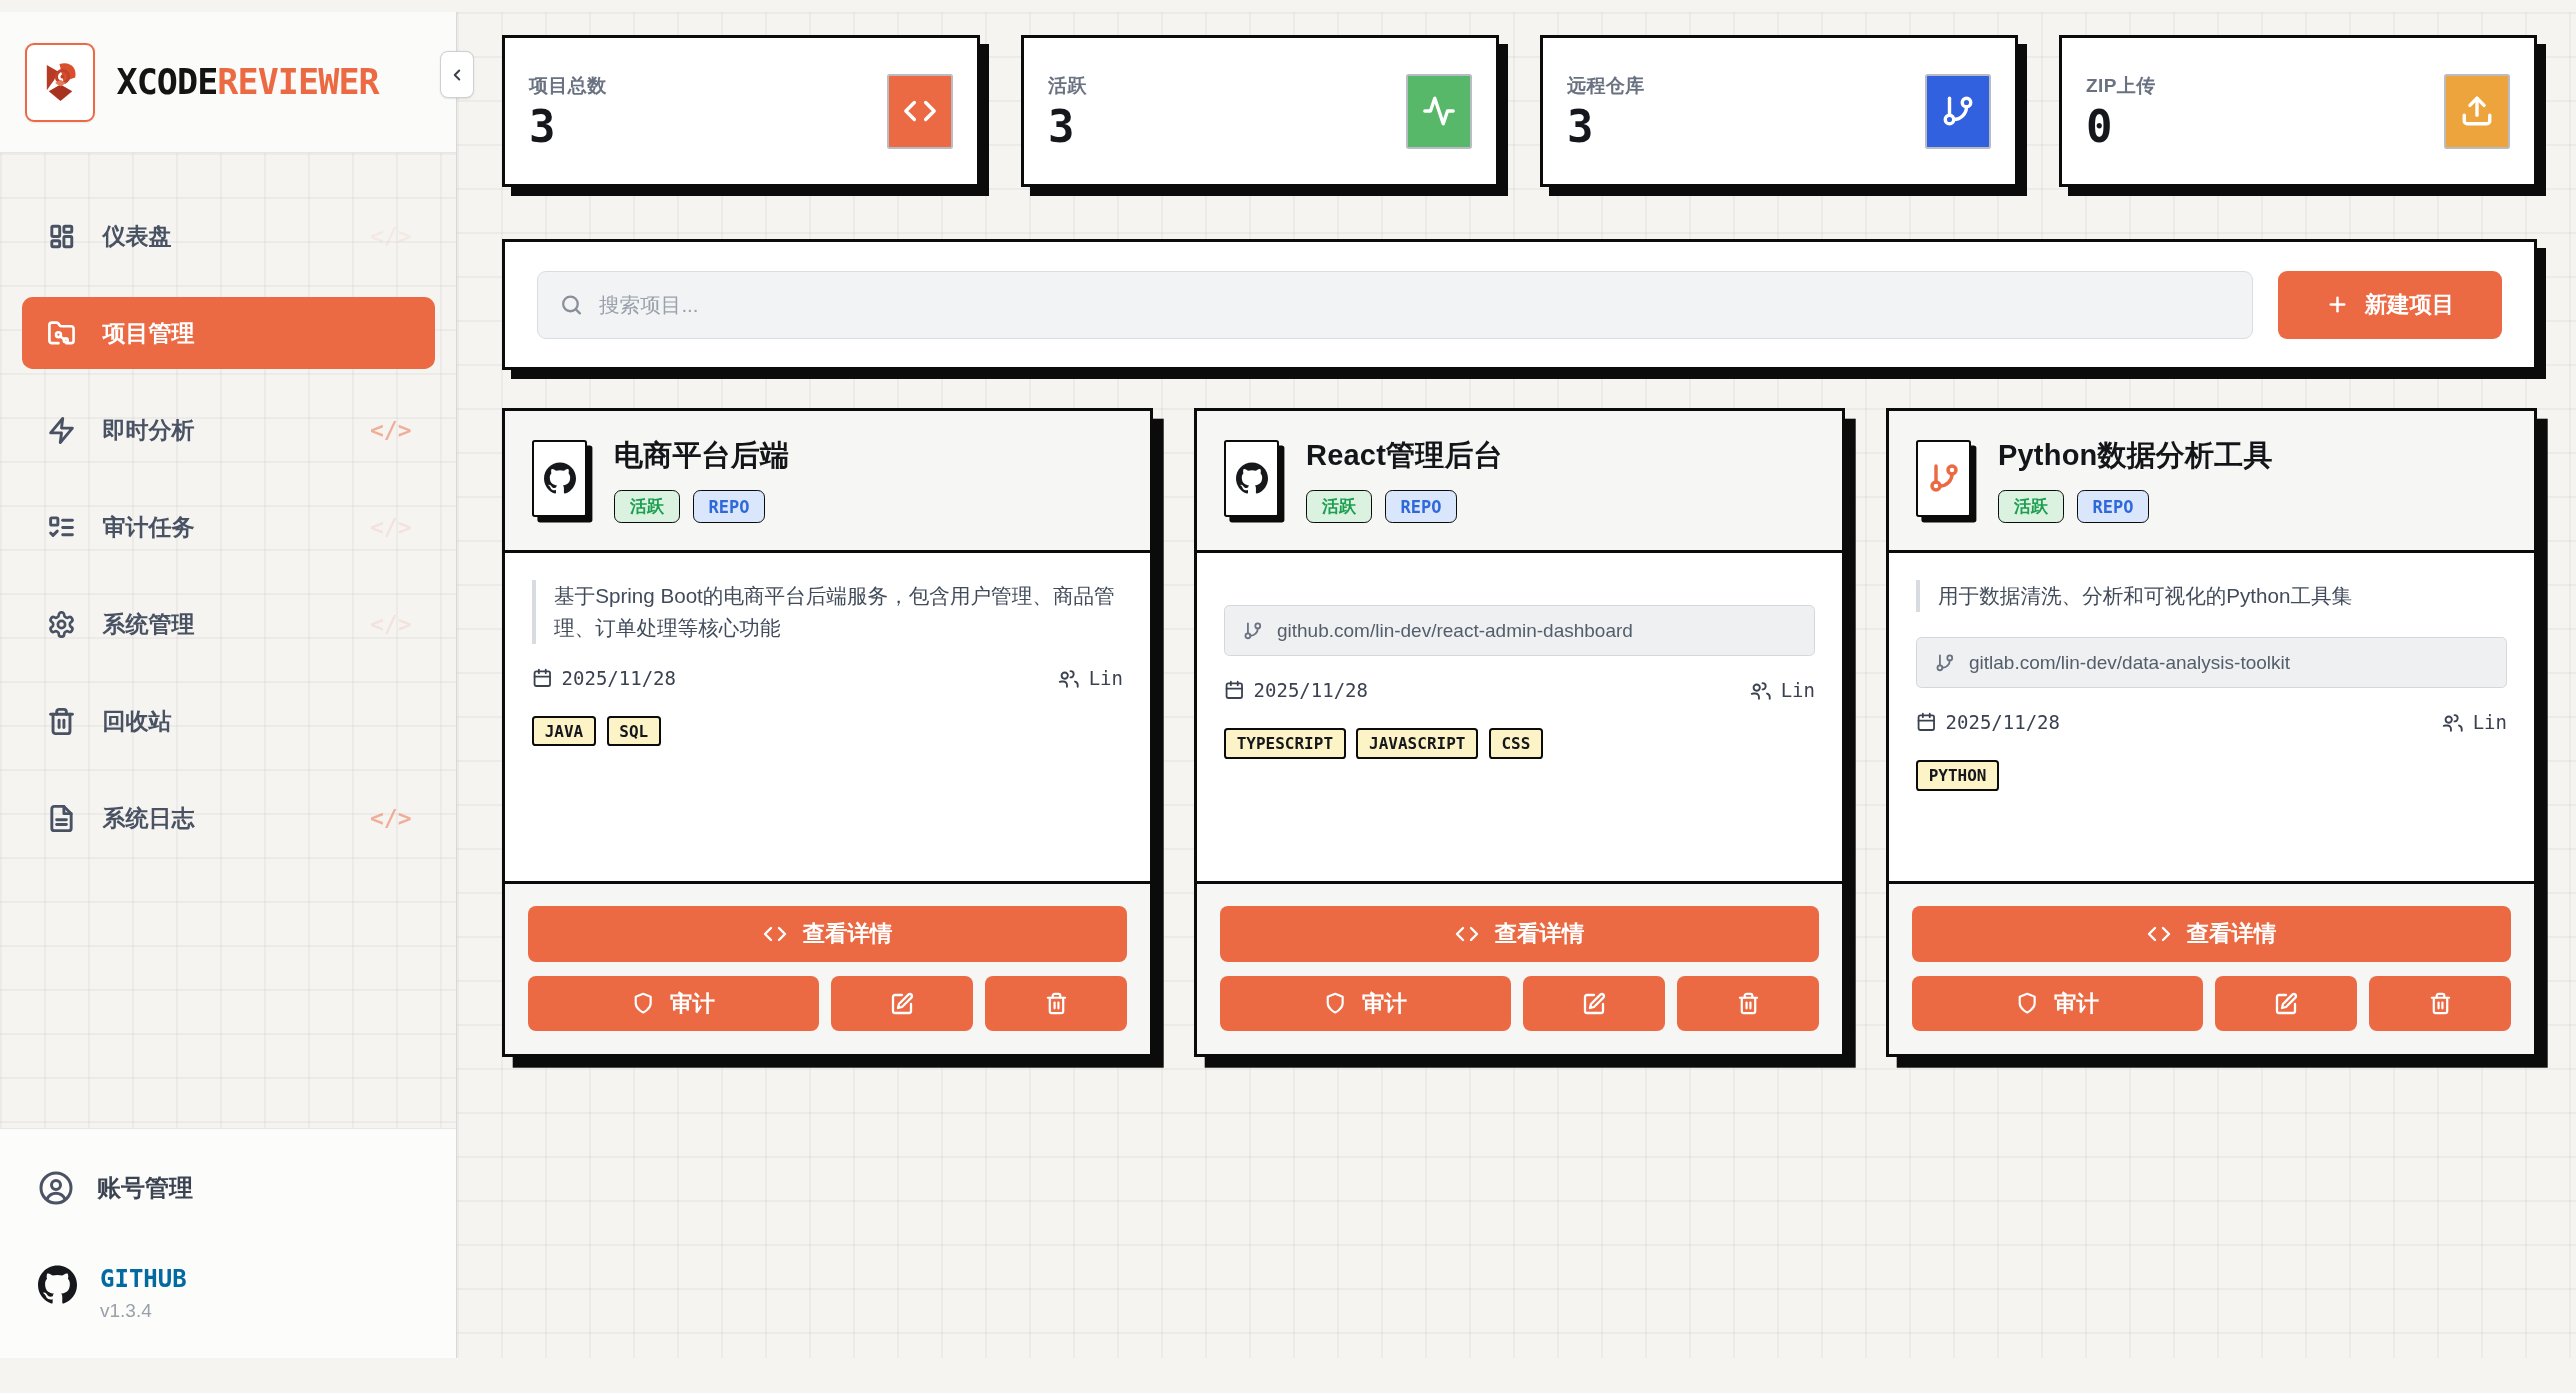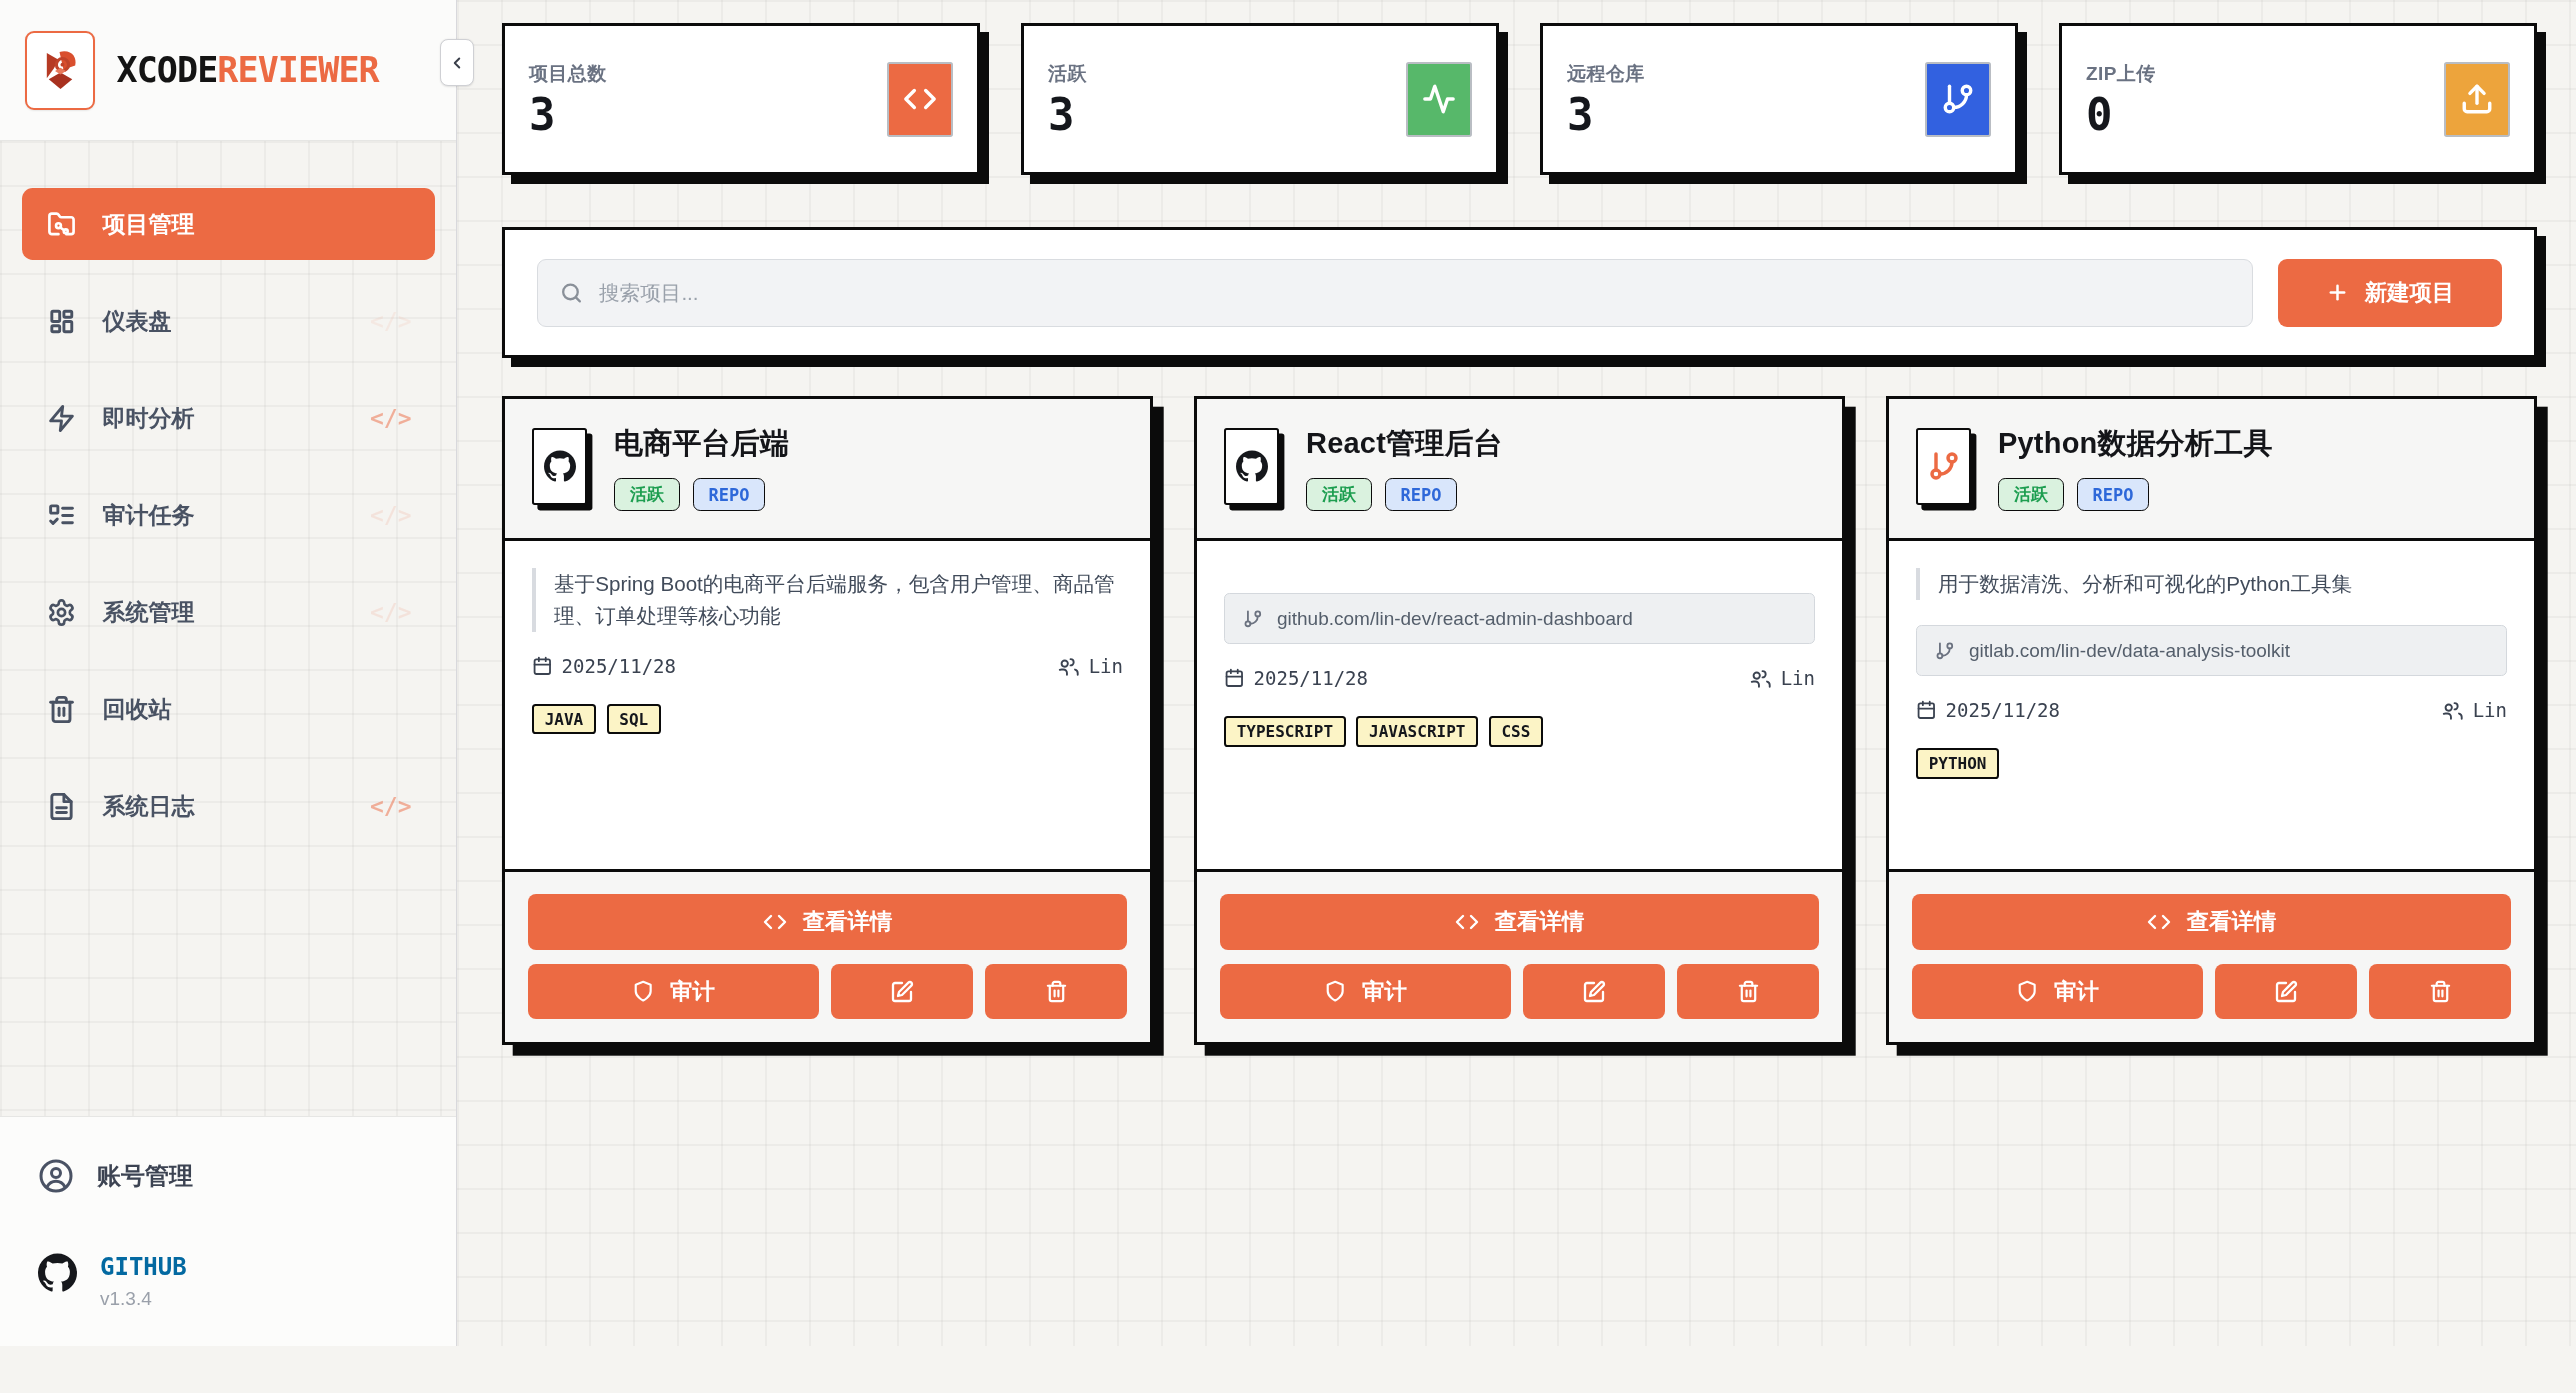--- a/index.html
+++ b/index.html
@@ -4,21 +4,21 @@
 <style>
   * { margin:0; padding:0; box-sizing:border-box; }
   html,body { width:2576px; height:1394px; overflow:hidden; }
   body { font-family:"Liberation Sans","DejaVu Sans",sans-serif; background:#f5f4f1; }
   .grid-bg {
     background-color:#f5f4f1;
     background-image:linear-gradient(to right, rgba(0,0,0,0.035) 1.8px, transparent 1.8px),
                      linear-gradient(to bottom, rgba(0,0,0,0.035) 1.8px, transparent 1.8px);
     background-size:44px 44px;
   }
-  .app { display:flex; width:2576px; height:1346px; }
+  .app { display:flex; width:2576px; height:1346px;margin-top:12px; }
 
   
   .sidebar { width:457px; min-width:457px; border-right:1.8px solid #d8d8dc; display:flex; flex-direction:column; background:#fafaf8; }
   .logo-bar { height:141px; background:#fbfbfa; border-bottom:1.8px solid #e6e6e4; display:flex; align-items:center; padding:0 25px; gap:21.5px; position:relative; }
   .logo-box { width:70px; height:79px; background:#fff; border:2.7px solid #ec6a43; border-radius:9px; display:flex; align-items:center; justify-content:center; box-shadow:0 0.9px 1.8px rgba(0,0,0,.08); }
   .brand { font-family:"DejaVu Sans Mono",monospace; font-weight:bold; font-size:35px; letter-spacing:-0.9px; color:#141414; white-space:nowrap; }
   .brand .orange { color:#ec6a43; }
   .collapse-btn { position:absolute; right:-18px; top:39px; width:34px; height:47px; background:#fff; border:1.8px solid #cfd0d4; border-radius:8px; display:flex; align-items:center; justify-content:center; cursor:pointer; box-shadow:0 0.9px 1.8px rgba(0,0,0,.10); z-index:5; }
   .nav { flex:1; padding:47px 21.5px 0; }
   .nav-item { height:72px; margin-bottom:25px; display:flex; align-items:center; gap:27px; padding:0 25px; color:#495263; font-weight:bold; font-size:23px; border-radius:10.7px; position:relative; cursor:pointer; }
@@ -91,38 +91,38 @@
       </div>
       <div class="brand"><span>XCODE</span><span class="orange">REVIEWER</span></div>
       <div class="collapse-btn">
         <svg width="18" height="18" viewBox="0 0 24 24" fill="none" stroke="#3a3f4a" stroke-width="2.6" stroke-linecap="round" stroke-linejoin="round">
             <polyline points="15 18 9 12 15 6"></polyline>
           </svg>
       </div>
     </div>
 
     <nav class="nav grid-bg">
+      <div class="nav-item">
+        <svg width="29" height="29" viewBox="0 0 24 24" fill="none" stroke="currentColor" stroke-width="2.4" stroke-linecap="round" stroke-linejoin="round">
+            <rect x="4" y="3.5" width="6.5" height="8.5" rx="1"></rect>
+            <rect x="14" y="3.5" width="6.5" height="5" rx="1"></rect>
+            <rect x="14" y="12" width="6.5" height="8.5" rx="1"></rect>
+            <rect x="4" y="15.5" width="6.5" height="5" rx="1"></rect>
+          </svg>
+        <span>仪表盘</span>
+        <span class="nav-deco" style="opacity:.08">&lt;/&gt;</span>
+      </div>
       <div class="nav-item active">
         <svg width="29" height="29" viewBox="0 0 24 24" fill="none" stroke="currentColor" stroke-width="2.2" stroke-linecap="round" stroke-linejoin="round">
             <path d="M9.5 20H4a2 2 0 0 1-2-2V5a2 2 0 0 1 2-2h3.9a2 2 0 0 1 1.69.9l.81 1.2a2 2 0 0 0 1.67.9H20a2 2 0 0 1 2 2v10a2 2 0 0 1-2 2h-4"></path>
             <circle cx="9.5" cy="13" r="2"></circle>
             <path d="M11 14.5 14.5 17"></path>
             <circle cx="15.5" cy="17.5" r="1.6"></circle>
           </svg>
         <span>项目管理</span>
-      </div>
-      <div class="nav-item">
-        <svg width="29" height="29" viewBox="0 0 24 24" fill="none" stroke="currentColor" stroke-width="2.4" stroke-linecap="round" stroke-linejoin="round">
-            <rect x="4" y="3.5" width="6.5" height="8.5" rx="1"></rect>
-            <rect x="14" y="3.5" width="6.5" height="5" rx="1"></rect>
-            <rect x="14" y="12" width="6.5" height="8.5" rx="1"></rect>
-            <rect x="4" y="15.5" width="6.5" height="5" rx="1"></rect>
-          </svg>
-        <span>仪表盘</span>
-        <span class="nav-deco" style="opacity:.08">&lt;/&gt;</span>
       </div>
       <div class="nav-item">
         <svg width="29" height="29" viewBox="0 0 24 24" fill="none" stroke="currentColor" stroke-width="2.4" stroke-linecap="round" stroke-linejoin="round">
             <polygon points="13 2 3 14 12 14 11 22 21 10 12 10 13 2"></polygon>
           </svg>
         <span>即时分析</span>
         <span class="nav-deco" style="opacity:.5">&lt;/&gt;</span>
       </div>
       <div class="nav-item">
         <svg width="29" height="29" viewBox="0 0 24 24" fill="none" stroke="currentColor" stroke-width="2.4" stroke-linecap="round" stroke-linejoin="round">

